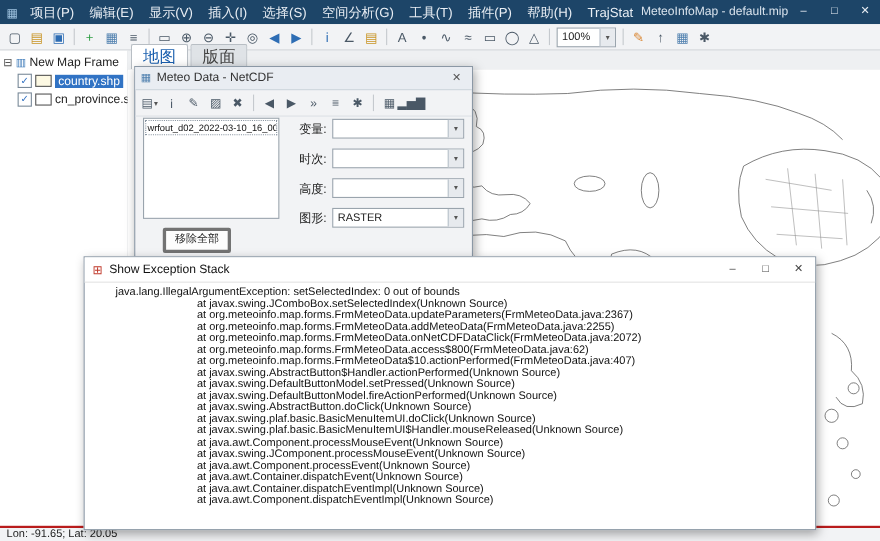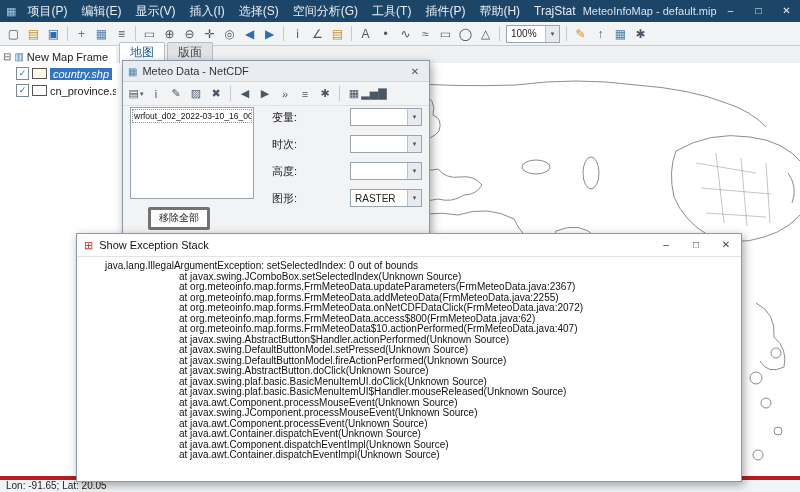--- a/index.html
+++ b/index.html
@@ -33,27 +33,27 @@
   
   .sidebar { position:absolute; top:46px; left:0; width:116px; bottom:13px; background:#fff;
              border-right:1px solid #c9cdd2; font-size:11px; padding-top:2px; color:#222; }
   .tree-row { display:flex; align-items:center; height:17px; gap:3px; padding-left:3px; white-space:nowrap; }
   .tree-row.child { padding-left:16px; }
   .expander { font-size:10px; color:#555; }
   .mapframe-icon { color:#3a78b8; font-size:10px; }
   .cb { width:11px; height:11px; border:1px solid #7a8a99; background:#fff; display:flex;
         align-items:center; justify-content:center; font-size:9px; line-height:9px; color:#2e6fc0; flex:none; }
   .swatch { width:13px; height:9px; border:1px solid #555; background:#fdf9e3; flex:none; }
-  .layer-label.selected { background:#3173c4; color:#fff; padding:0 3px;font-style:italic; }
+  .layer-label.selected { background:#3173c4; color:#fff; padding:0 3px; }
 
   
   .right-panel { position:absolute; top:46px; left:116px; right:0; bottom:13px; }
   .tabstrip { height:17px; background:#eef0f2; border-bottom:1px solid #c9cdd2; display:flex;
               align-items:flex-end; padding-left:3px; gap:2px; }
-  .tab { font-size:12px; padding:1px 10px 2px; border:1px solid #b8bec4; border-bottom:none;
+  .tab { font-size:15px; padding:1px 10px 2px; border:1px solid #b8bec4; border-bottom:none;
          background:#dfe3e7; color:#444; border-radius:2px 2px 0 0; }
   .tab.active { background:#fff; color:#1a5fae; }
   .map-canvas { position:absolute; top:17px; left:0; right:0; bottom:0; background:#fff; overflow:hidden; }
   .map-canvas svg { display:block; }
 
   
   .dialog { position:absolute; background:#f2f3f5; border:1px solid #8b98a5;
             box-shadow:2px 3px 9px rgba(0,0,0,.35); }
   .meteo-dialog { left:122px; top:60px; width:306px; height:172px; z-index:5; }
   .dlg-titlebar { height:20px; background:#e9edf2; border-bottom:1px solid #cfd6dd; display:flex;
@@ -66,39 +66,39 @@
           font-size:11px; color:#4a5866; }
   .dbtn .tiny { font-size:7px; margin-left:1px; color:#555; }
   .dlg-body { position:absolute; top:46px; left:7px; right:7px; bottom:6px; display:flex; gap:9px; }
   .file-col { width:124px; flex:none; }
   .file-list { width:100%; height:92px; background:#fff; border:1px solid #9aa4ad;
                font-size:8.5px; padding:1px; box-sizing:border-box; }
   .file-item { border:1px dotted #8a96a2; padding:1px 1px; white-space:nowrap; overflow:hidden; color:#111; }
   .remove-btn { margin:8px 0 0 18px; width:56px; height:17px; background:#fdfdfd; border:3px solid #737373;
                 font-size:10px; text-align:center; line-height:15px; border-radius:2px; color:#222; }
   .fields { flex:1; padding-top:1px; }
-  .field-row { display:flex; align-items:center; margin-bottom:9px;gap:48px; }
+  .field-row { display:flex; align-items:center; margin-bottom:9px; }
   .field-label { width:34px; text-align:right; margin-right:5px; font-size:11px; color:#222; flex:none; }
   .field-combo { flex:1; height:16px; }
 
   
   .exc { left:76px; top:233px; width:664px; height:247px; background:#fff; z-index:6; }
   .exc-titlebar { height:22px; background:#fff; border-bottom:1px solid #e3e3e3; display:flex;
                   align-items:center; padding-left:7px; font-size:11px; color:#111; gap:6px; }
   .exc-icon { color:#c0392b; font-size:11px; }
   .exc-controls { margin-left:auto; display:flex; }
   .exc-btn { width:30px; text-align:center; line-height:22px; font-size:10px; color:#444; }
   .exc-body { position:absolute; top:22px; left:0; right:0; bottom:0; overflow:hidden;
               padding:5px 0 0 10px; font-size:10px; line-height:10.5px; color:#111;margin-left:18px; }
   .stack-line { white-space:nowrap; }
   .stack-line.indent { padding-left:74px; }
 
   
   .statusbar { position:absolute; bottom:0; left:0; right:0; height:12px; background:#f2f3f5;
-               border-top:4px solid #b91c1c; font-size:10px; line-height:12px; padding-left:6px; color:#222; }
+               border-top:2px solid #b91c1c; font-size:10px; line-height:12px; padding-left:6px; color:#222; }
 </style>
 </head>
 <body>
 
 <div class="app">
 
   <div class="menubar">
     <span class="app-icon">▦</span>
     <span class="menu-item">项目(P)</span>
     <span class="menu-item">编辑(E)</span>
@@ -303,22 +303,22 @@
       <div class="stack-line indent">at javax.swing.AbstractButton$Handler.actionPerformed(Unknown Source)</div>
       <div class="stack-line indent">at javax.swing.DefaultButtonModel.setPressed(Unknown Source)</div>
       <div class="stack-line indent">at javax.swing.DefaultButtonModel.fireActionPerformed(Unknown Source)</div>
       <div class="stack-line indent">at javax.swing.AbstractButton.doClick(Unknown Source)</div>
       <div class="stack-line indent">at javax.swing.plaf.basic.BasicMenuItemUI.doClick(Unknown Source)</div>
       <div class="stack-line indent">at javax.swing.plaf.basic.BasicMenuItemUI$Handler.mouseReleased(Unknown Source)</div>
       <div class="stack-line indent">at java.awt.Component.processMouseEvent(Unknown Source)</div>
       <div class="stack-line indent">at javax.swing.JComponent.processMouseEvent(Unknown Source)</div>
       <div class="stack-line indent">at java.awt.Component.processEvent(Unknown Source)</div>
       <div class="stack-line indent">at java.awt.Container.dispatchEvent(Unknown Source)</div>
+      <div class="stack-line indent">at java.awt.Container.dispatchEventImpl(Unknown Source)</div>
       <div class="stack-line indent">at java.awt.Component.dispatchEventImpl(Unknown Source)</div>
-      <div class="stack-line indent">at java.awt.Container.dispatchEventImpl(Unknown Source)</div>
     </div>
   </div>
 
   <div class="statusbar">
     <span>Lon: -91.65; Lat: 20.05</span>
   </div>
 
 </div>
 
 </body></html>

